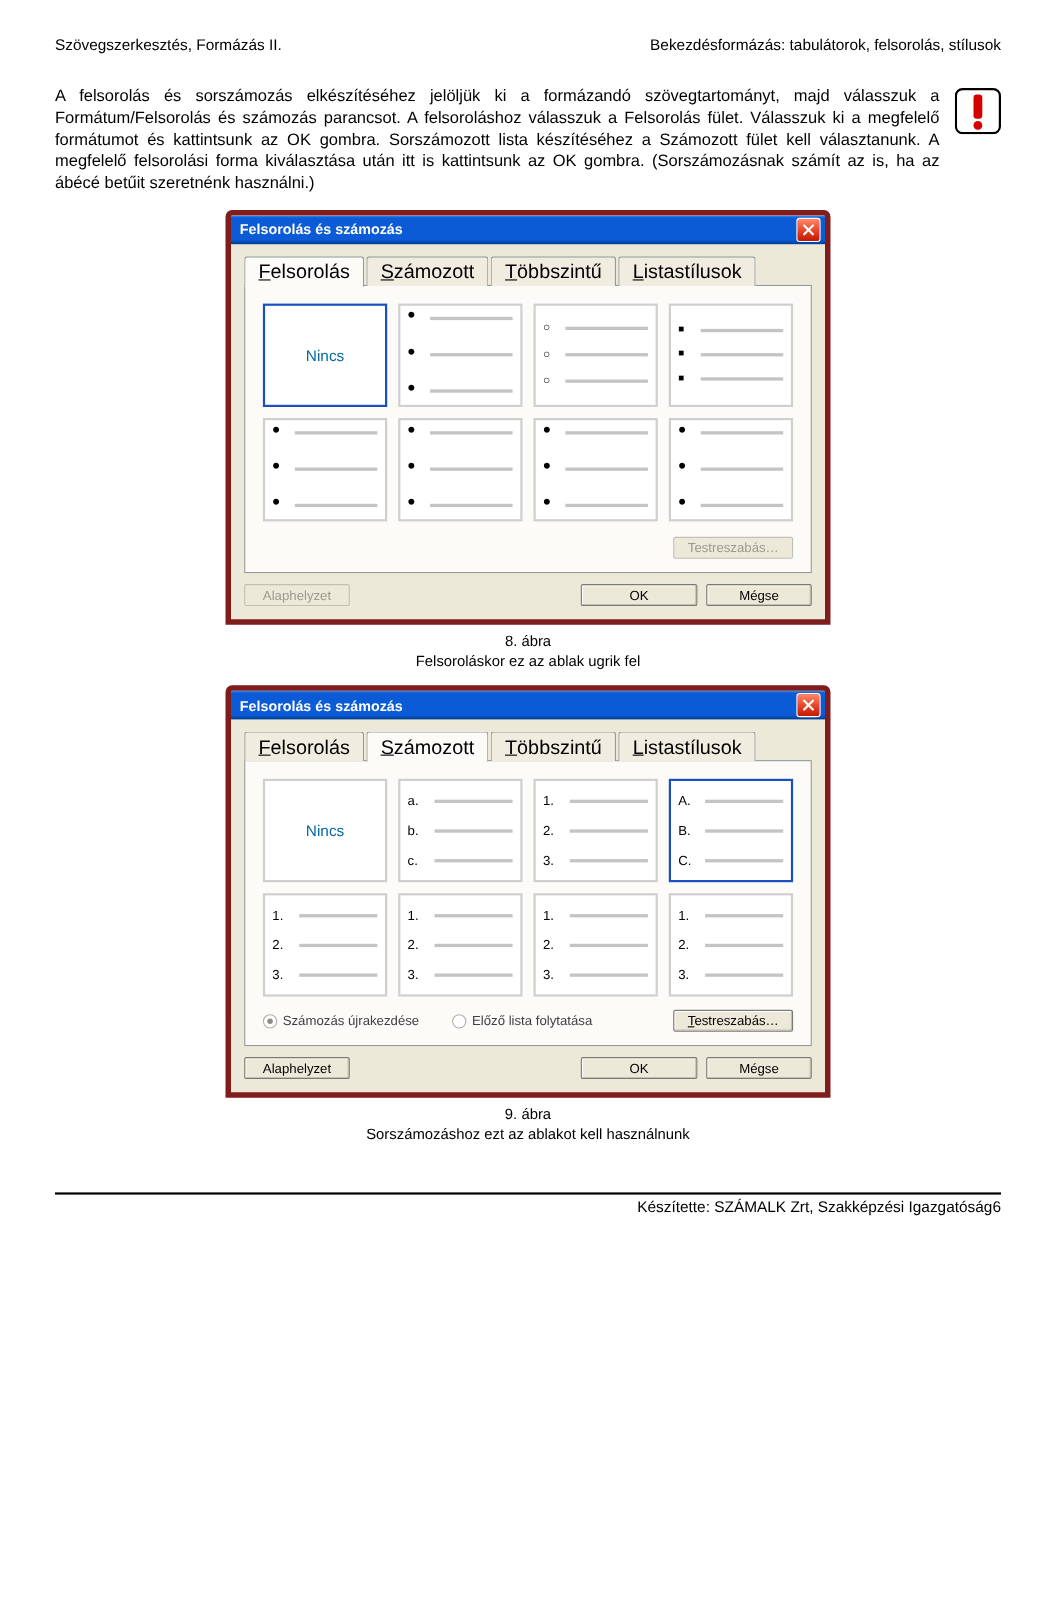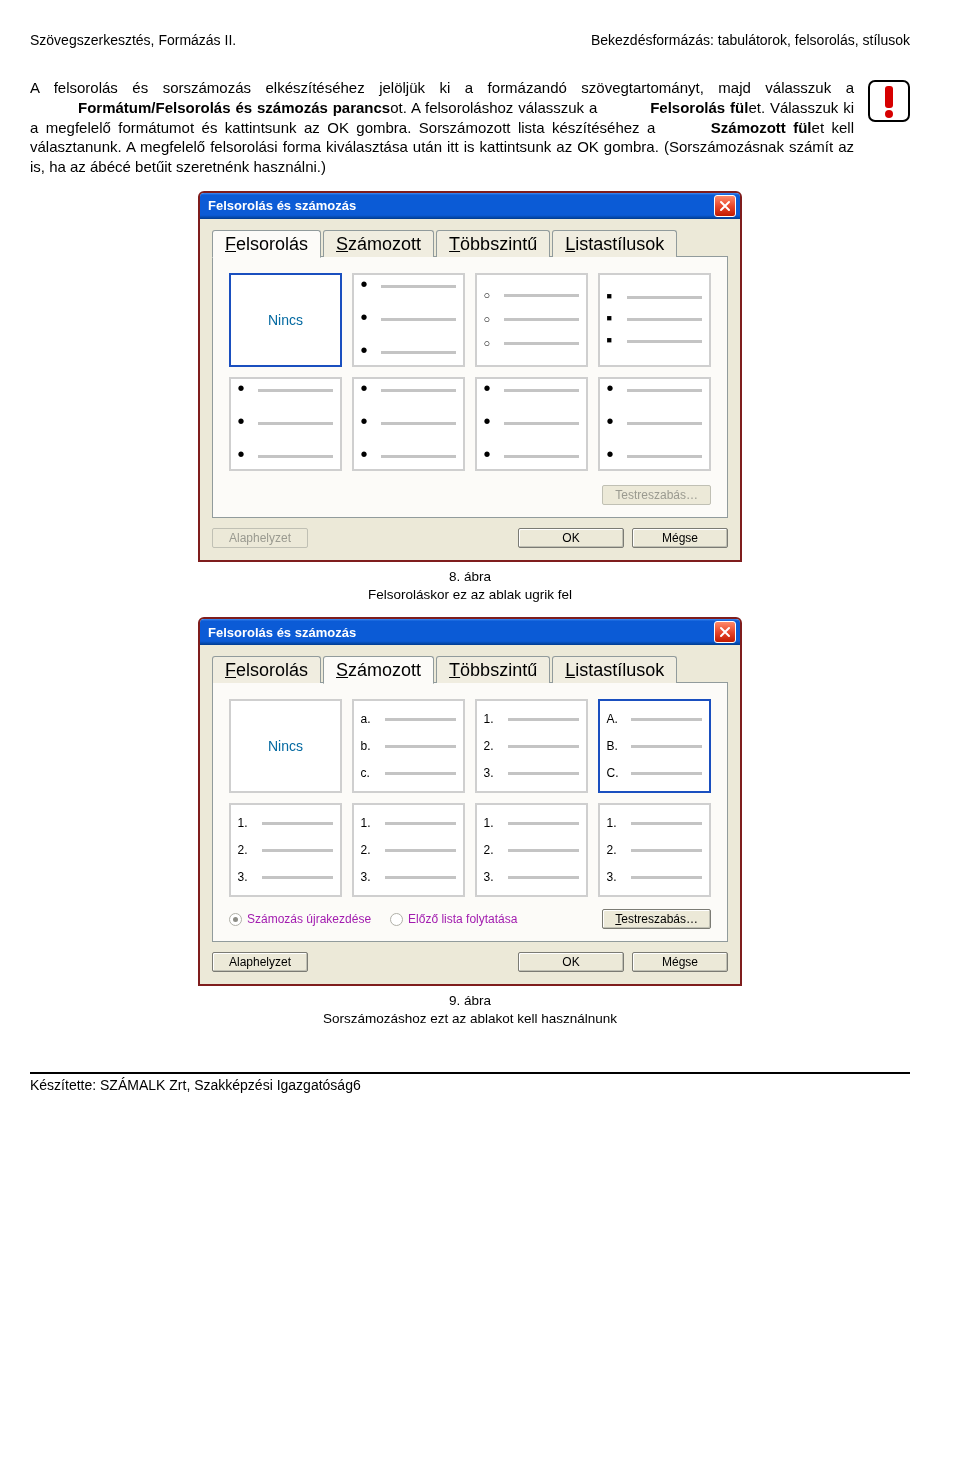--- a/index.html
+++ b/index.html
@@ -4,21 +4,21 @@
 <style>
   body {
     margin: 0;
     padding: 0;
     font-family: Arial, sans-serif;
     background: #fff;
     color: #000;
     width: 960px;
   }
   .page {
-    padding: 32px 50px 20px 30px;
+    padding: 32px 50px 20px 50px;
     box-sizing: border-box;
   }
   .header-row {
     display: flex;
     justify-content: space-between;
     font-size: 14px;
     margin-bottom: 30px;
   }
   .section-title {
     font-weight: bold;
@@ -28,36 +28,36 @@
   .body-block {
     display: flex;
     gap: 14px;
   }
   .body-text {
     font-size: 15px;
     line-height: 1.32;
     text-align: justify;
     flex: 1;
   }
-  .body-text .b { font-weight: bold; margin-left: 48px; }
+  .body-text .b { font-weight: normal; }
   .warn-icon {
     width: 42px;
     height: 42px;
     flex: 0 0 42px;
     margin-top: 2px;
   }
   .warn-icon svg { width: 42px; height: 42px; }
   .dialog-wrap {
     display: flex;
     flex-direction: column;
     align-items: center;
   }
   .dialog {
     width: 540px;
-    border: 2px solid #7f1d1d;
+    border: 5px solid #7f1d1d;
     border-radius: 6px 6px 0 0;
     background: #ece9d8;
     font-family: Tahoma, Arial, sans-serif;
     font-size: 12px;
     overflow: hidden;
     margin-top: 14px;
   }
   .titlebar {
     height: 26px;
     background: linear-gradient(to bottom, #3f8cf3 0%, #0b5bd6 8%, #0b5bd6 85%, #003c8f 100%);
@@ -168,25 +168,25 @@
   }
   .nrow .lbl { width: 18px; font-size: 12px; color: #000; text-align: left; }
   .nrow .gl { flex: 1; height: 3px; background: #c4c4c4; }
   .cust-row {
     display: flex;
     justify-content: flex-end;
     margin-top: 14px;
   }
   .radio-row {
     display: flex;
-    gap: 19px;
+    gap: 30px;
     align-items: center;
     margin-top: 12px;
     font-size: 12px;
-    color: #a21caf;
+    color: #404040;
   }
   .radio-row .r {
     display: flex;
     align-items: center;
     gap: 5px;
   }
   .radio-circle {
     width: 11px; height: 11px;
     border: 1px solid #b0b0a8;
     border-radius: 50%;
@@ -227,21 +227,21 @@
     text-align: center;
     font-size: 13.5px;
     margin-top: 6px;
     line-height: 1.3;
   }
   .footer-line {
     border-top: 2px solid #000;
     margin-top: 45px;
     padding-top: 3px;
     display: flex;
-    justify-content: flex-start;
+    justify-content: flex-end;
     font-size: 14px;
   }
 </style>
 </head>
 <body>
 
 <div class="page">
   <div class="header-row">
     <span>Szövegszerkesztés, Formázás II.</span>
     <span>Bekezdésformázás: tabulátorok, felsorolás, stílusok</span>

